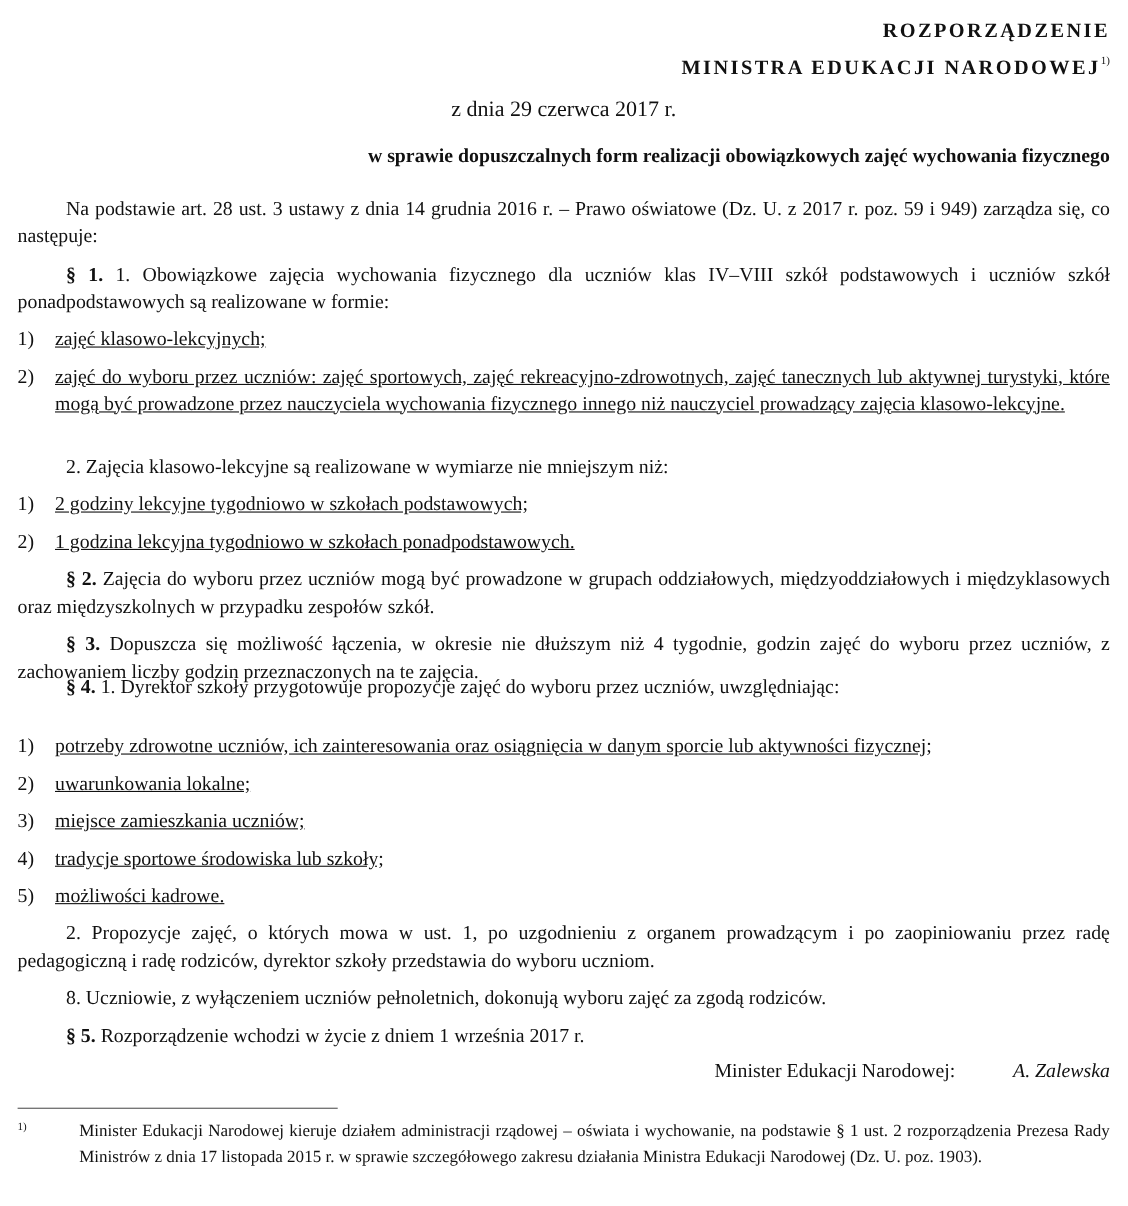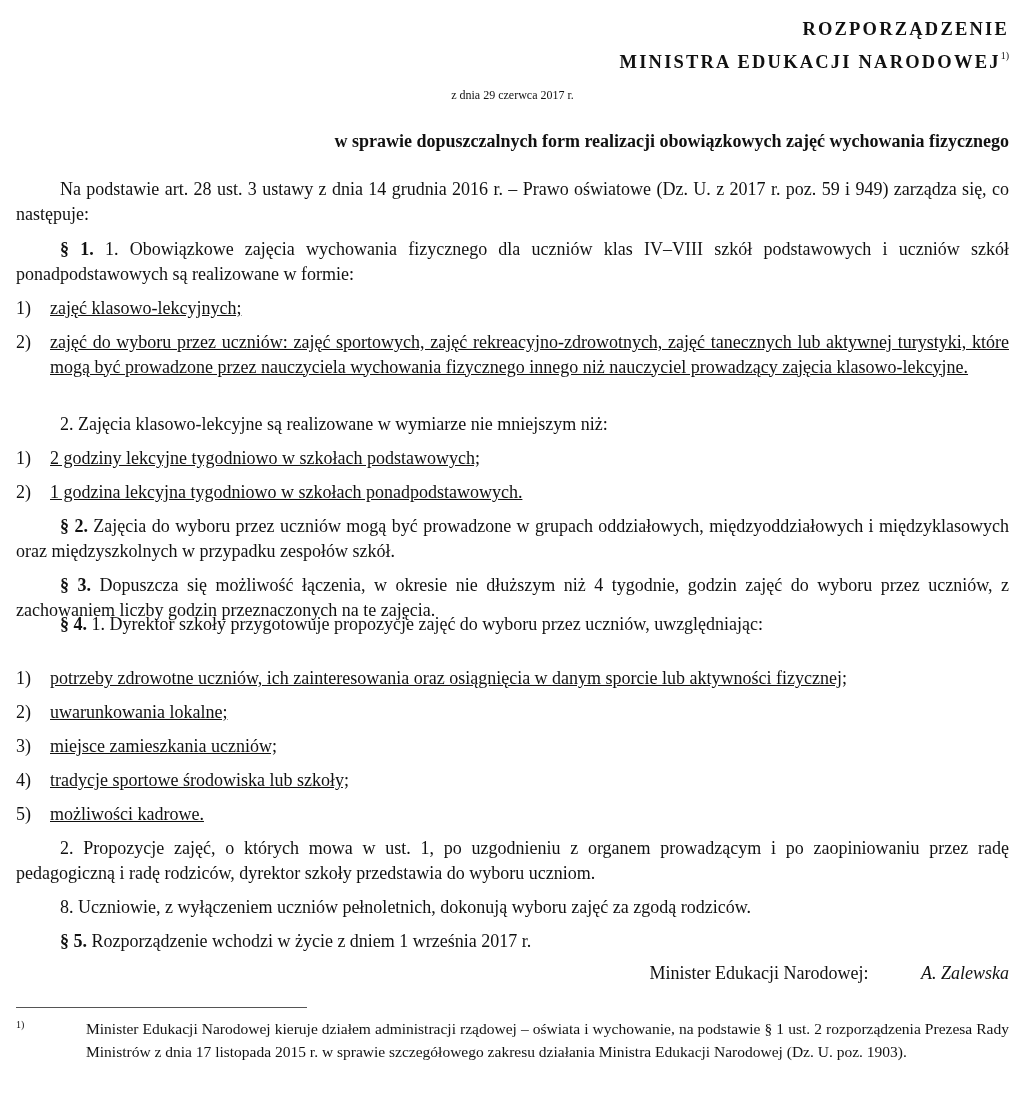--- a/index.html
+++ b/index.html
@@ -3,34 +3,34 @@
 <meta charset="utf-8">
 <style>
   html, body { margin:0; padding:0; background:#ffffff; }
   body { width:1025px; height:1096px; position:relative; overflow:hidden;
          font-family:"Liberation Serif","DejaVu Serif",serif; color:#111; }
   .page { position:absolute; left:16px; top:0; width:993px; }
   .title { text-align:right; font-weight:bold; letter-spacing:2.2px; font-size:18.5px; }
   .t1 { position:absolute; top:19px; left:0; width:100%; }
   .t2 { position:absolute; top:50px; left:0; width:100%; }
   .t2 sup { font-size:10px; letter-spacing:0; font-weight:normal; vertical-align:9px; }
-  .date { position:absolute; top:88px; left:0; width:100%; text-align:center; font-size:12px; }
+  .date { position:absolute; top:88px; left:0; width:100%; text-align:center; font-size:20px; }
   .subject { position:absolute; top:131px; left:0; width:100%; text-align:right; font-weight:bold; font-size:18px; }
   .p { position:absolute; left:0; width:993px; font-size:18px; line-height:24.5px; text-align:justify; }
   .p .ind { display:inline-block; width:44px; }
   .p b { font-weight:bold; }
   .li { position:absolute; left:0; width:993px; font-size:18px; line-height:24.5px; }
   .li .num { position:absolute; left:0; top:0; width:40px; }
   .li .txt { display:block; margin-left:34px; text-align:justify;text-decoration:underline; }
   .sig { position:absolute; top:963px; right:0; font-size:18px; }
   .sig i { font-style:italic;margin-left:48px; }
   .rule { position:absolute; left:0; top:1007px; width:291px; height:1px; background:#555; }
   .fn { position:absolute; left:0; top:1017px; width:993px; font-size:15.5px; line-height:23px; }
   .fn .mark { position:absolute; left:0; top:-4px; font-size:10px; }
-  .fn .txt { display:block; margin-left:70px; text-align:justify; }
+  .fn .txt { display:block; margin-left:56px; text-align:justify; }
 </style>
 </head>
 <body>
 
 <div class="page">
 
   <div class="title t1">ROZPORZĄDZENIE</div>
   <div class="title t2"><span>MINISTRA EDUKACJI NARODOWEJ</span><sup>1)</sup></div>
   <div class="date">z dnia 29 czerwca 2017 r.</div>
   <div class="subject">w sprawie dopuszczalnych form realizacji obowiązkowych zajęć wychowania fizycznego</div>

